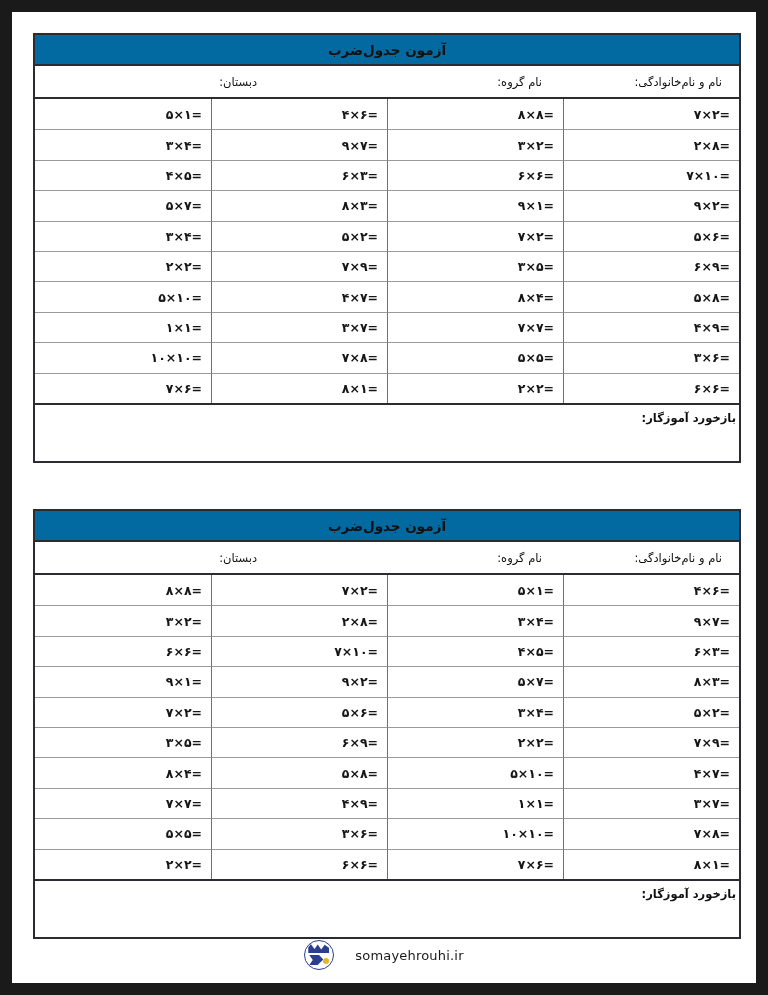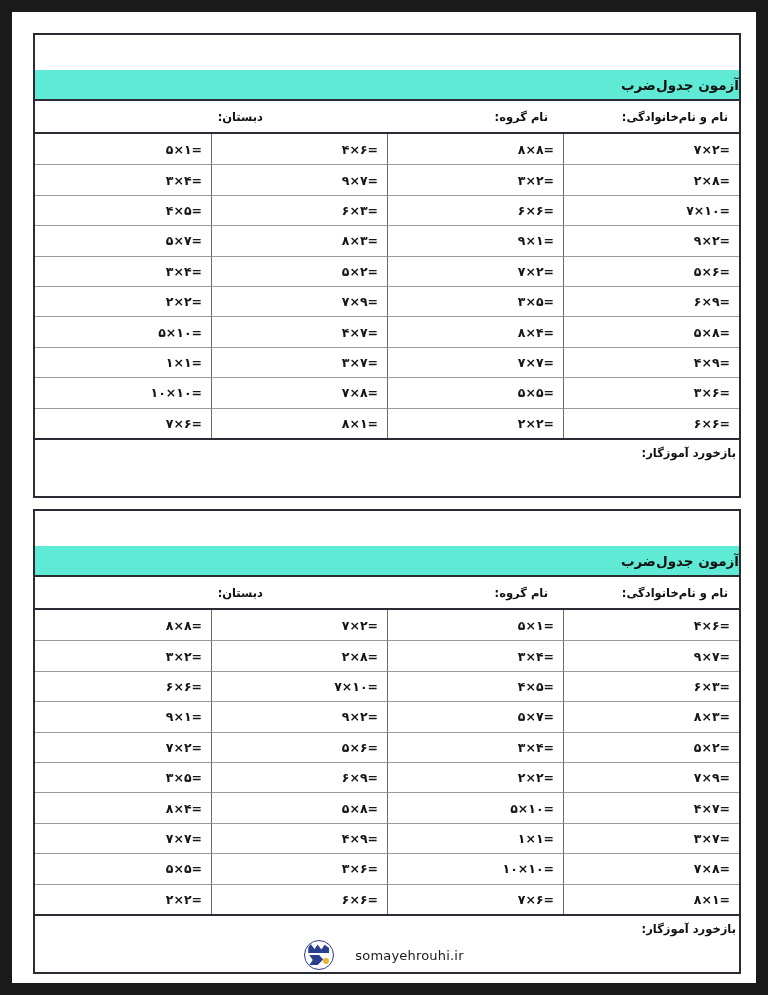--- a/index.html
+++ b/index.html
@@ -27,50 +27,49 @@
     left: 21px;
     width: 708px;
     box-sizing: border-box;
     border: 2px solid #2b2b33;
     background: #ffffff;
   }
   .sheet-1 { top: 21px; }
   .sheet-2 { top: 497px; }
 
   .title-band {
-    background: #5eead4;
+    background: #0369a1;
     border-bottom: 2px solid #2b2b33;
     height: 29px;
     display: flex;
     align-items: center;
-    justify-content: flex-start;
+    justify-content: center;
     direction: rtl;
-    margin-top: 35px;
   }
   .title-band .title-text {
     font-family: "DejaVu Sans", "Liberation Sans", sans-serif;
     font-size: 13.5px;
     font-weight: bold;
     color: #111111;
     letter-spacing: 0px;
   }
 
   .info-row {
     display: flex;
     direction: rtl;
     height: 31px;
     border-bottom: 2px solid #2b2b33;
   }
   .info-cell {
     display: flex;
     align-items: center;
     justify-content: flex-start;
-    padding: 0 11px;
+    padding: 0 17px;
     font-size: 11.5px;
-    font-weight: bold;
+    font-weight: normal;
     color: #111111;
     box-sizing: border-box;
     white-space: nowrap;
   }
   .info-cell.c1 { width: 180px; }
   .info-cell.c2 { width: 285px; }
   .info-cell.c3 { width: 239px; }
 
   .grid {
     direction: rtl;

